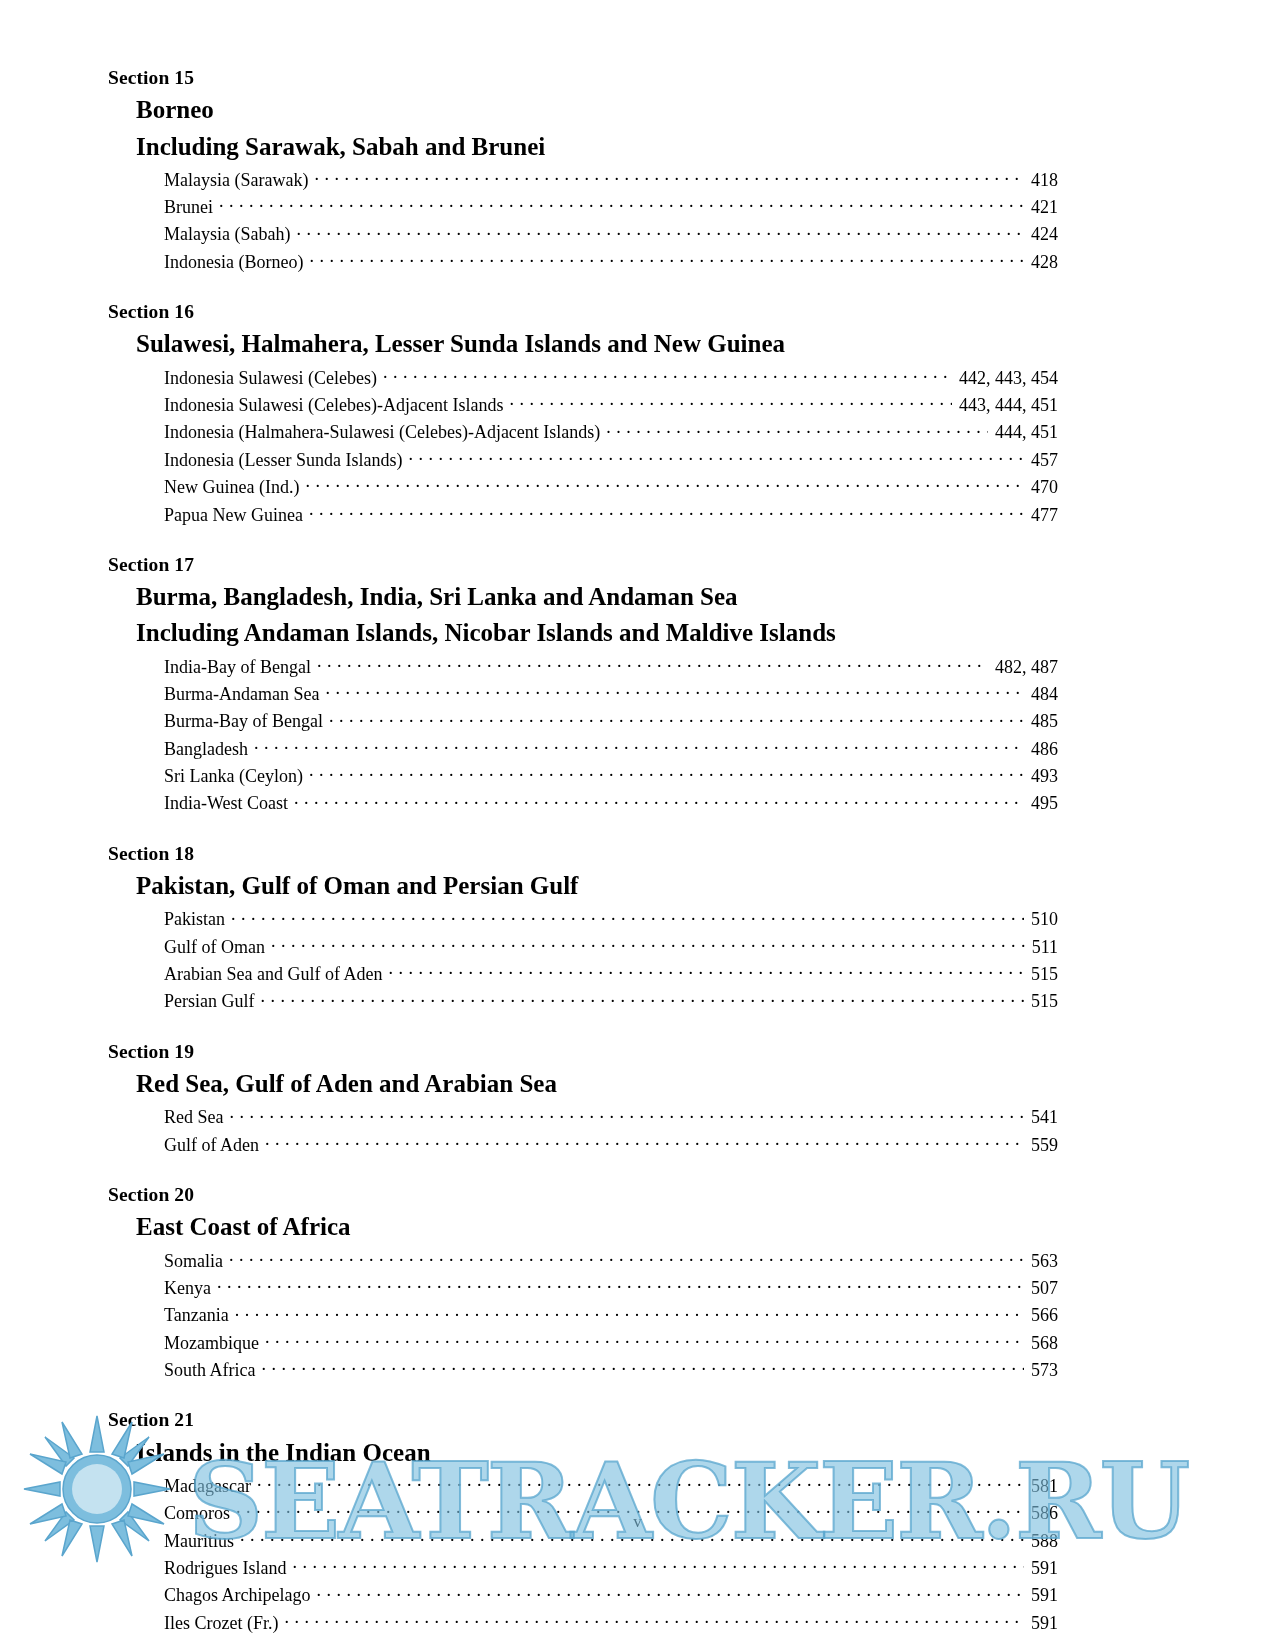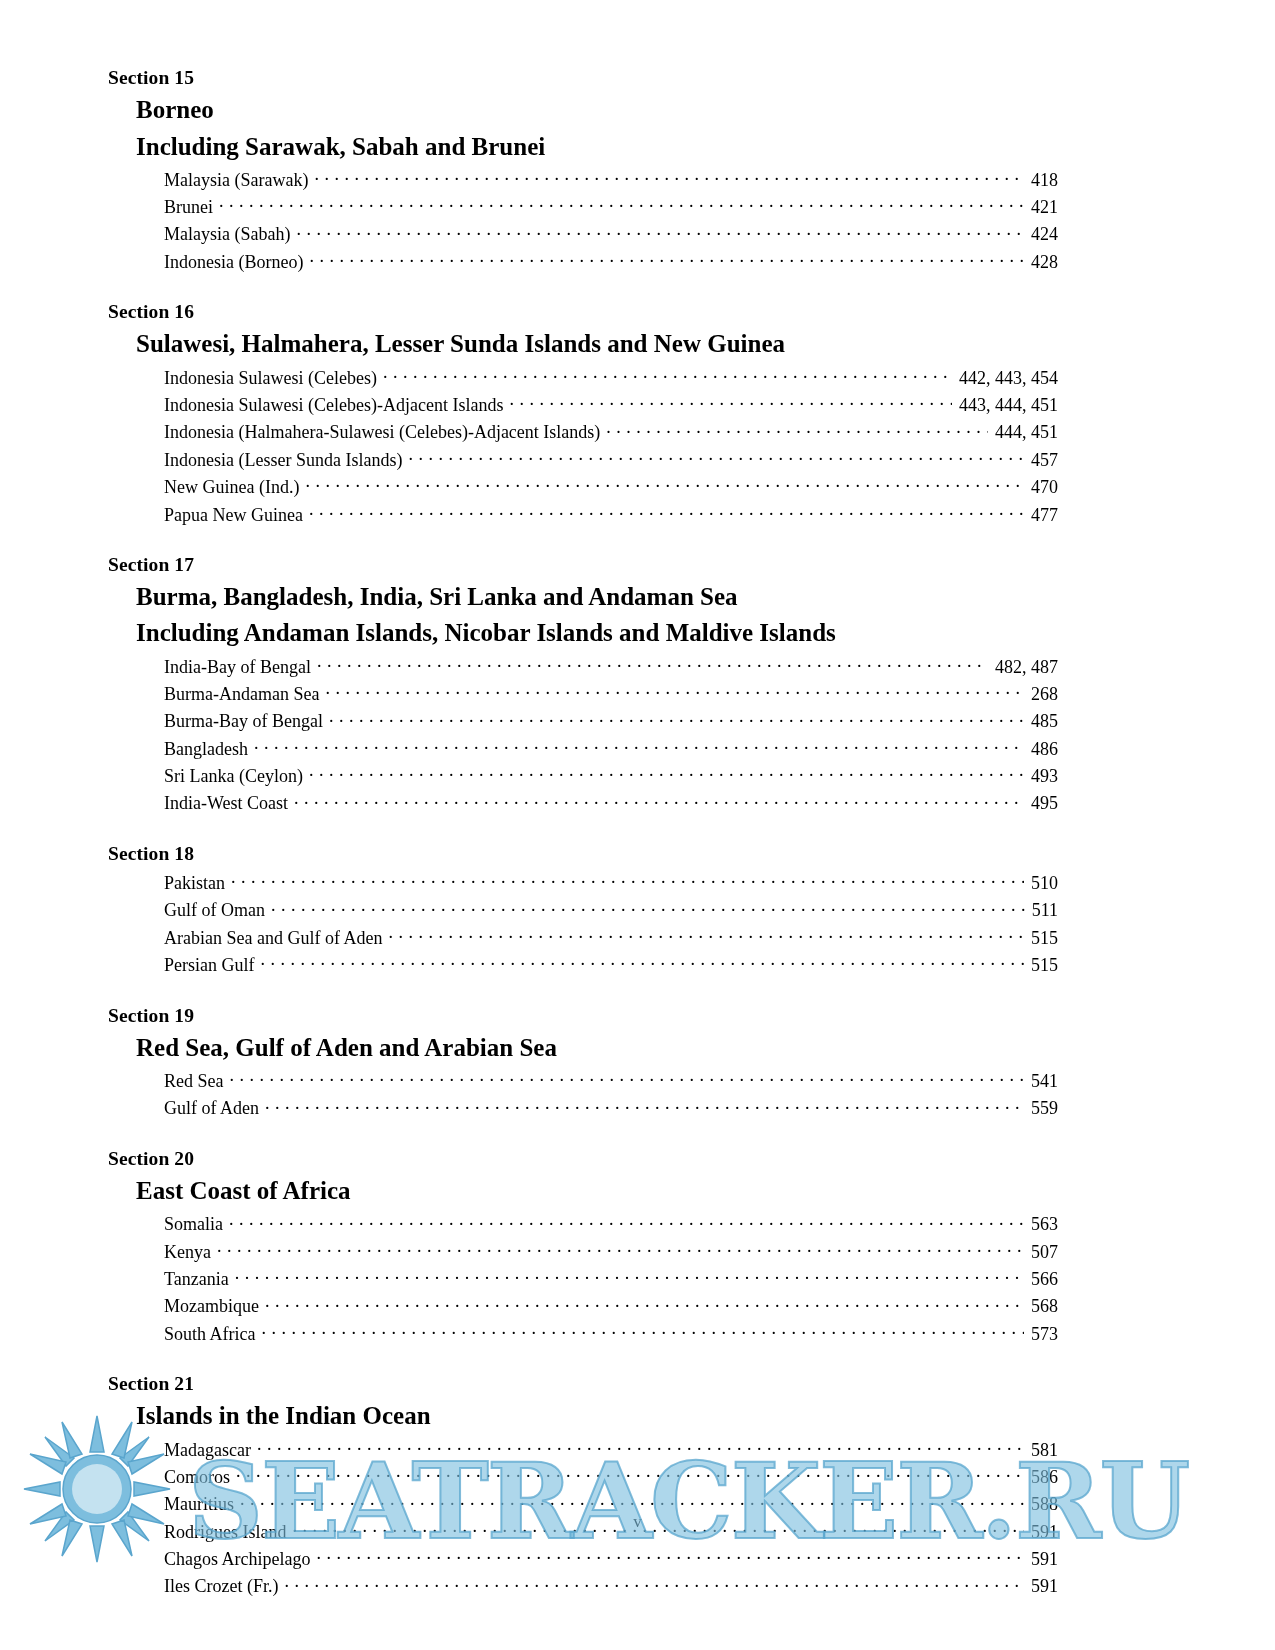--- a/index.html
+++ b/index.html
@@ -201,21 +201,21 @@
         </div>
         <div class="entries">
           <div class="entry">
             <span class="entry-label">India-Bay of Bengal</span>
             <span class="entry-leader"></span>
             <span class="entry-page">482, 487</span>
           </div>
           <div class="entry">
             <span class="entry-label">Burma-Andaman Sea</span>
             <span class="entry-leader"></span>
-            <span class="entry-page">268</span>
+            <span class="entry-page">484</span>
           </div>
           <div class="entry">
             <span class="entry-label">Burma-Bay of Bengal</span>
             <span class="entry-leader"></span>
             <span class="entry-page">485</span>
           </div>
           <div class="entry">
             <span class="entry-label">Bangladesh</span>
             <span class="entry-leader"></span>
             <span class="entry-page">486</span>
@@ -227,20 +227,23 @@
           </div>
           <div class="entry">
             <span class="entry-label">India-West Coast</span>
             <span class="entry-leader"></span>
             <span class="entry-page">495</span>
           </div>
         </div>
       </div>
       <div class="section">
         <div class="section-number">Section 18</div>
+        <div class="section-titles">
+          <div class="section-title">Pakistan, Gulf of Oman and Persian Gulf</div>
+        </div>
         <div class="entries">
           <div class="entry">
             <span class="entry-label">Pakistan</span>
             <span class="entry-leader"></span>
             <span class="entry-page">510</span>
           </div>
           <div class="entry">
             <span class="entry-label">Gulf of Oman</span>
             <span class="entry-leader"></span>
             <span class="entry-page">511</span>

